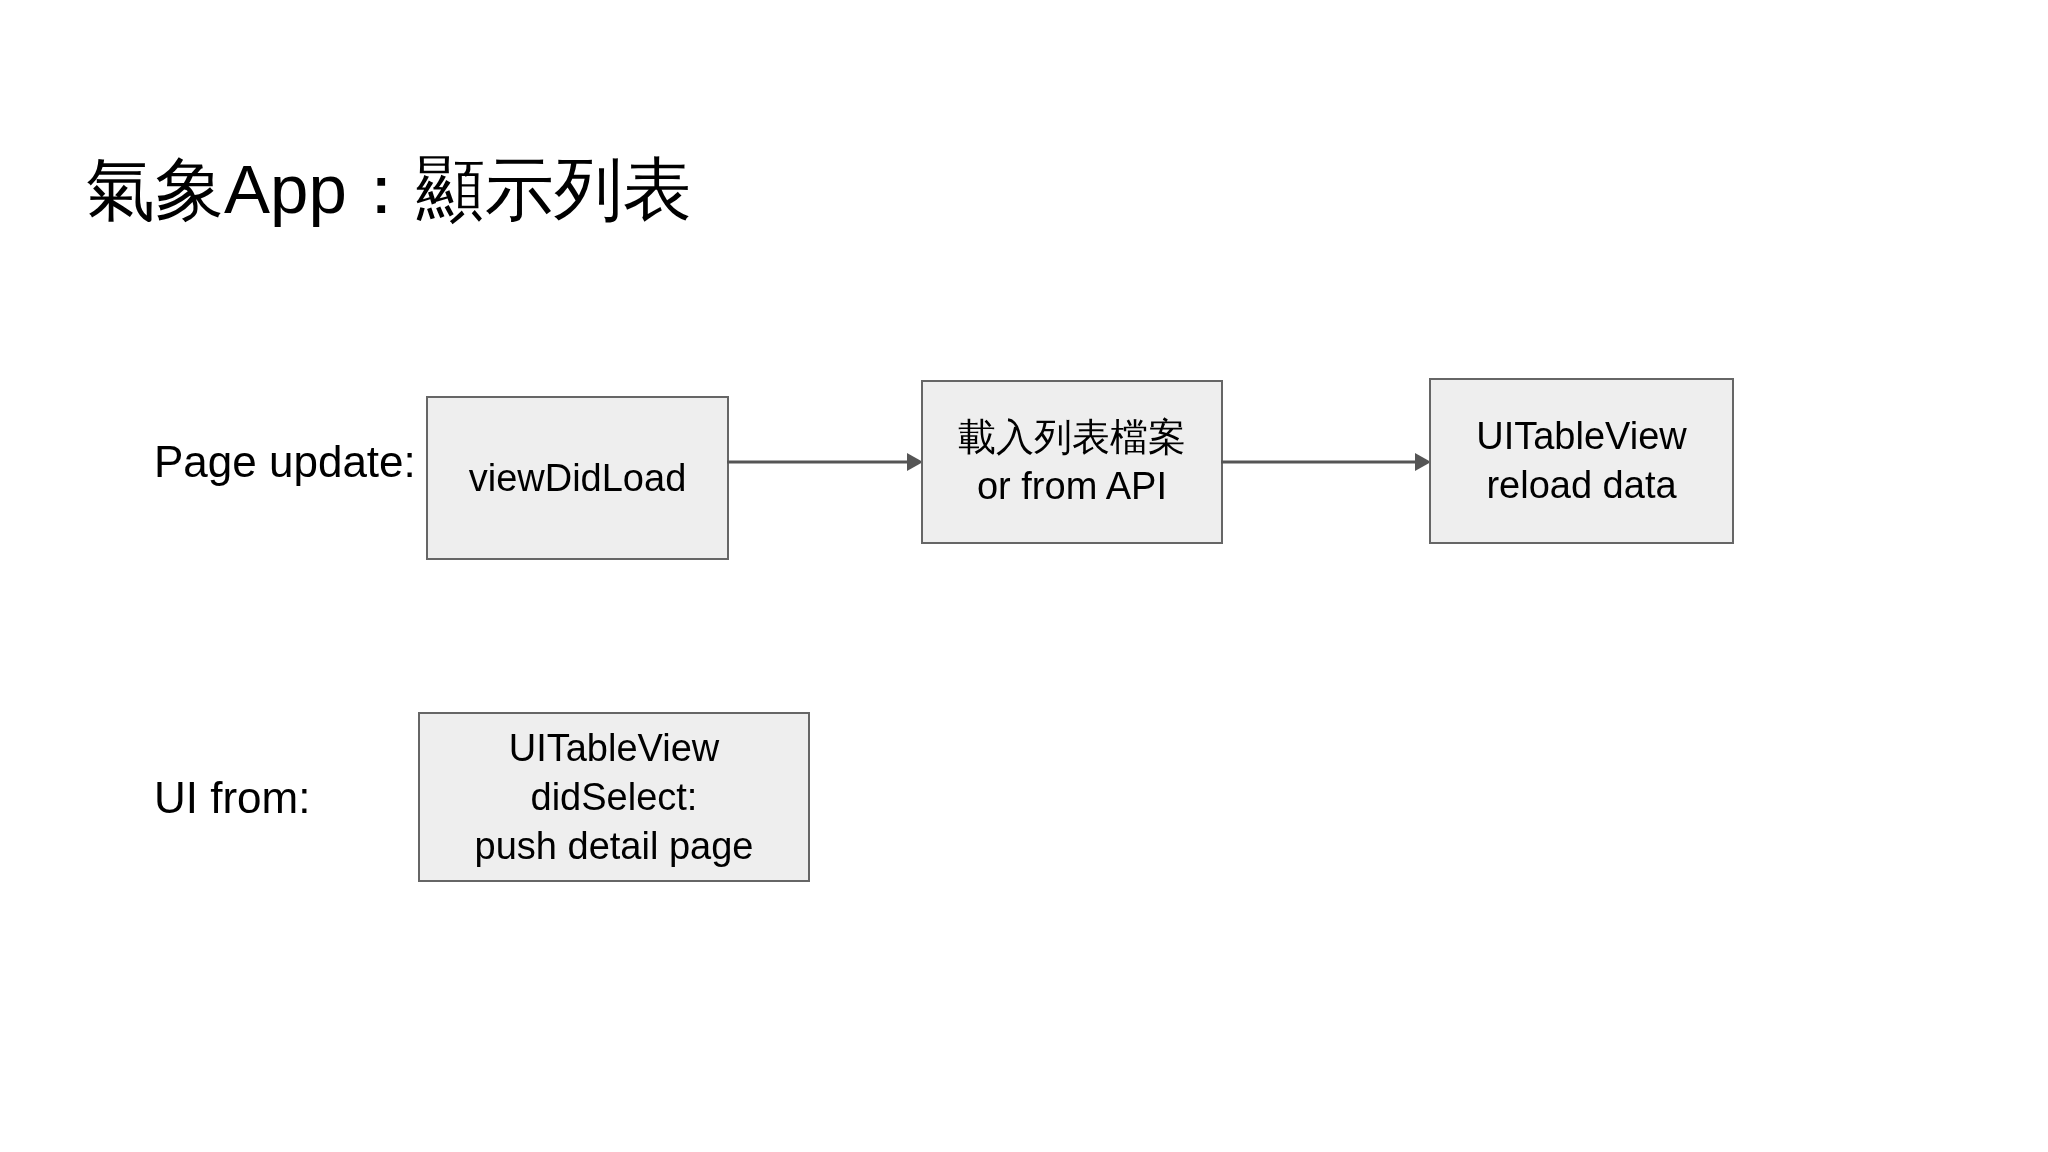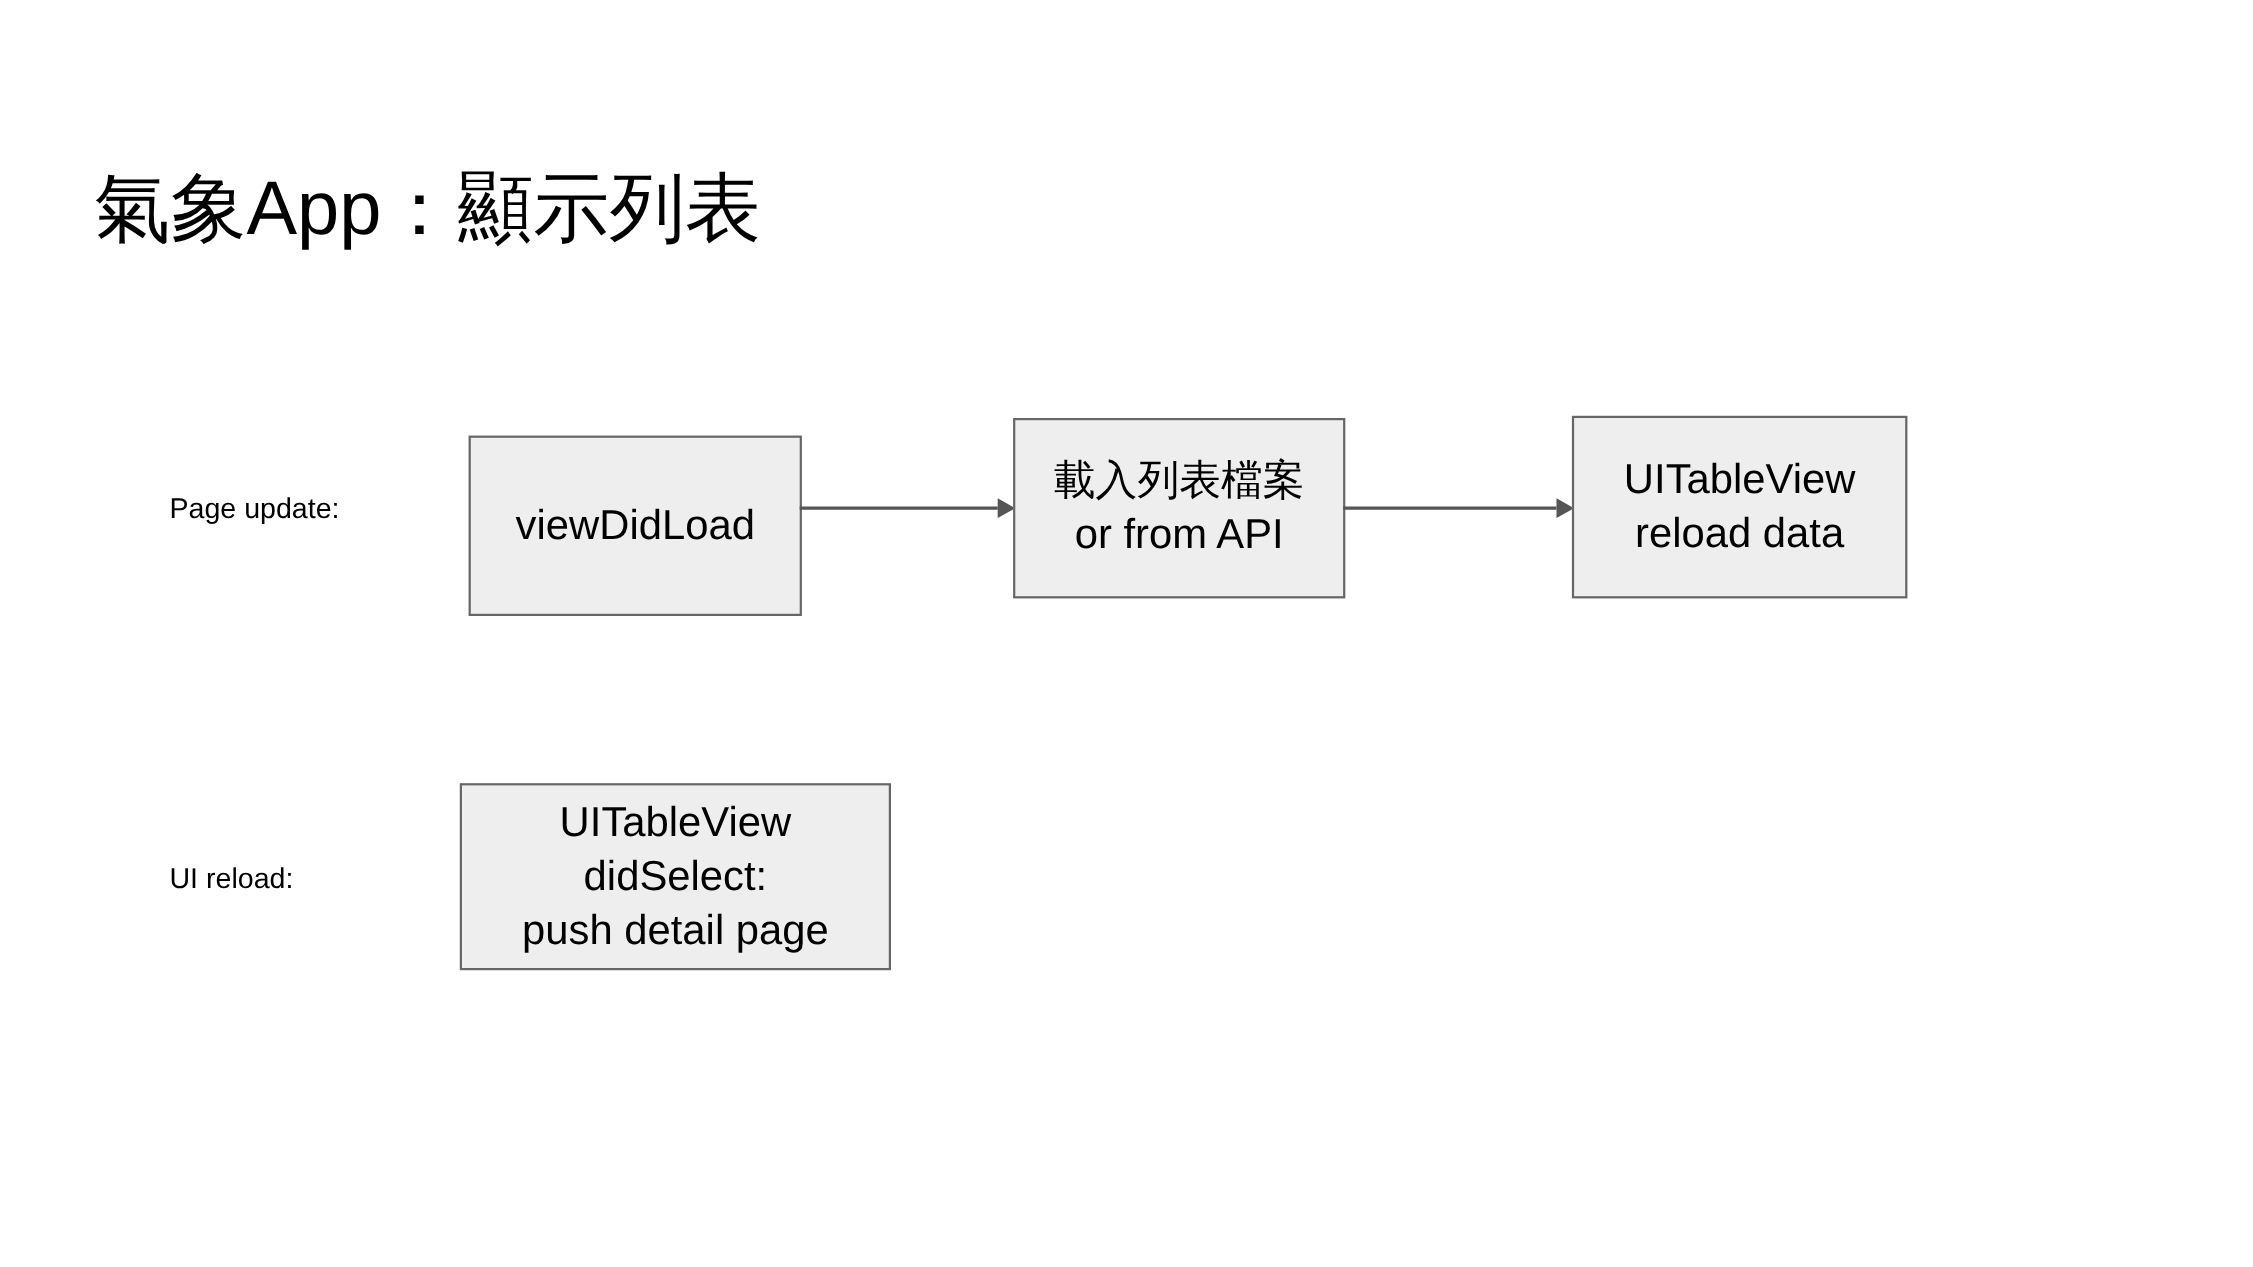--- a/index.html
+++ b/index.html
@@ -30,21 +30,21 @@
     line-height: 96px;
     letter-spacing: 0px;
     white-space: nowrap;
     font-weight: 400;
     color: #000000;
   }
 
   
   .row-label {
     position: absolute;
-    font-size: 26px;
+    font-size: 44px;
     line-height: 44px;
     white-space: nowrap;
     color: #000000;
   }
   #label-page-update { left: 154px; top: 402px; }
   #label-ui-event    { left: 154px; top: 738px; }
 
   
   .node-box {
     position: absolute;
@@ -112,21 +112,21 @@
   <svg class="arrow-svg" id="arrow-2" viewBox="0 0 210 40" preserveAspectRatio="none">
     <line class="arrow-line" x1="0" y1="20" x2="194" y2="20"></line>
     <polygon class="arrow-head" points="194,11 210,20 194,29"></polygon>
   </svg>
 
   <div class="node-box" id="box-reload-data">
     <div class="node-text">UITableView
 reload data</div>
   </div>
 
-  <div class="row-label" id="label-ui-event">UI reload:</div>
+  <div class="row-label" id="label-ui-event">UI from:</div>
 
   <div class="node-box" id="box-did-select">
     <div class="node-text">UITableView
 didSelect:
 push detail page</div>
   </div>
 
 </div>
 
 </body></html>

